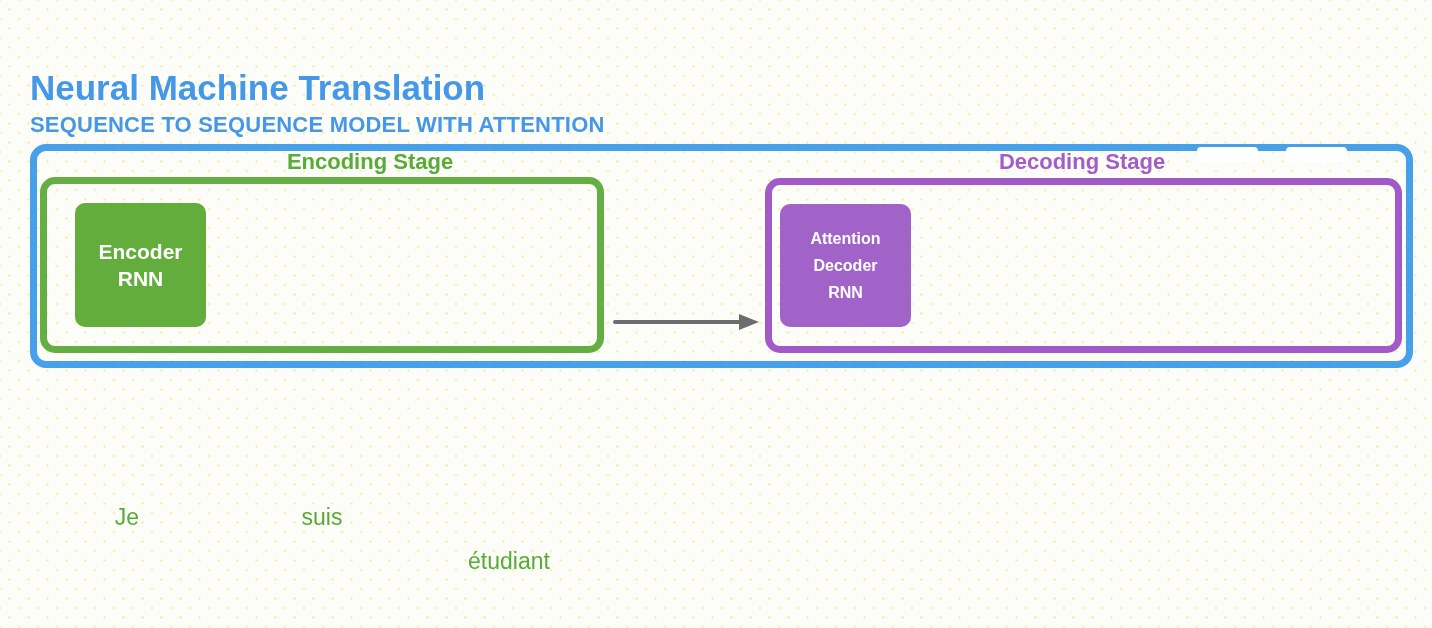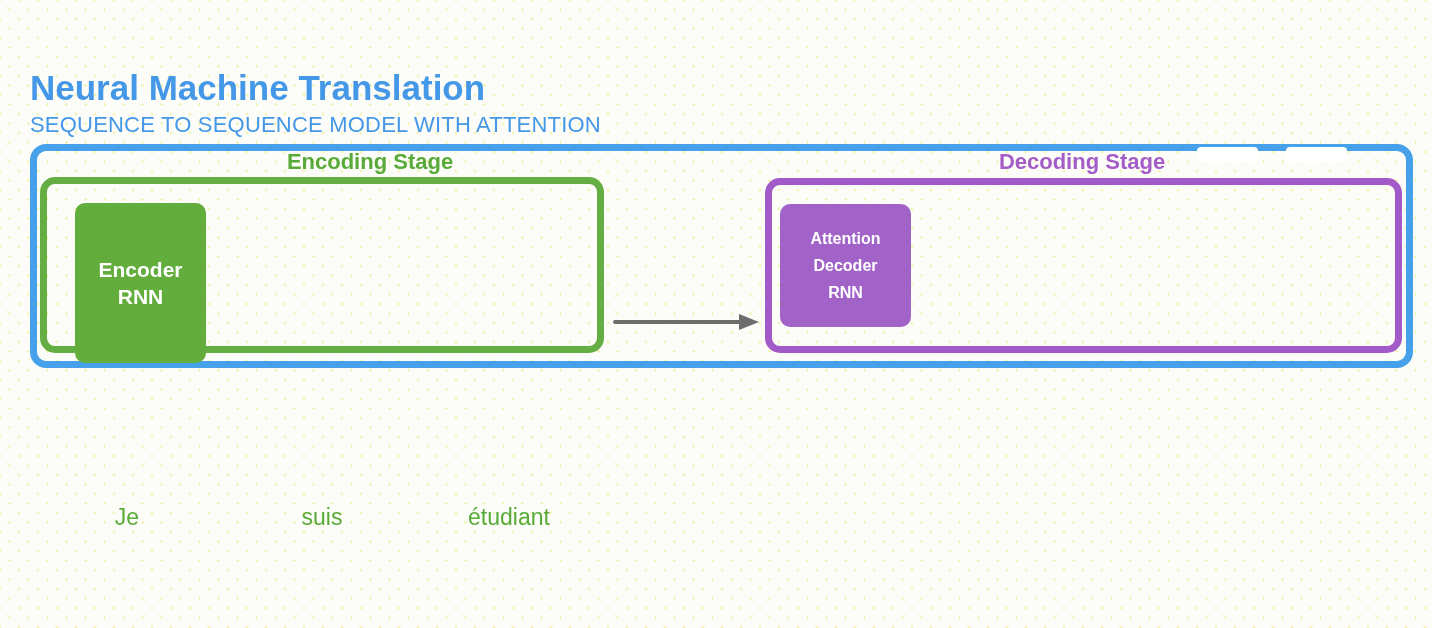--- a/index.html
+++ b/index.html
@@ -15,21 +15,21 @@
       radial-gradient(circle, #f3f0a8 1px, rgba(255,255,255,0) 1.4px);
     background-size:19px 19px;
     background-position:0 0, 9.5px 9.5px;
   }
   .page-title{
     position:absolute;left:30px;top:68px;
     font-size:35px;font-weight:bold;color:#4598e8;letter-spacing:0px;text-align:center;
   }
   .page-subtitle{
     position:absolute;left:30px;top:112px;
-    font-size:22px;font-weight:normal;color:#4598e8;letter-spacing:0.2px;
+    font-size:22px;font-weight:bold;color:#4598e8;letter-spacing:0.2px;
   }
   .outer-frame{
     position:absolute;left:30px;top:144px;width:1383px;height:224px;
     box-sizing:border-box;border:7px solid #47a0ea;border-radius:16px;
   }
   .stage-label{
     position:absolute;top:149px;font-size:22px;font-weight:bold;
     white-space:nowrap;transform:translateX(-50%);
   }
   .stage-label.encoding{left:370px;color:#58ab38;}
@@ -42,21 +42,21 @@
   }
   .stage-frame.decoder{
     left:765px;top:178px;width:637px;height:175px;border:7px solid #a15ac8;
   }
   .rnn-block{
     position:absolute;box-sizing:border-box;border-radius:10px;
     display:flex;flex-direction:column;align-items:center;justify-content:center;
     color:#ffffff;font-weight:bold;text-align:center;
   }
   .rnn-block.encoder{
-    left:75px;top:203px;width:131px;height:160px;background:#62ad3c;
+    left:75px;top:203px;width:131px;height:124px;background:#62ad3c;
     font-size:21px;line-height:27px;
   }
   .rnn-block.decoder{
     left:780px;top:204px;width:131px;height:123px;background:#a263c9;
     font-size:16px;line-height:27px;
   }
   .flow-arrow{position:absolute;left:613px;top:314px;width:146px;height:16px;}
   .flow-arrow .shaft{
     position:absolute;left:0;top:6px;width:128px;height:4px;background:#6d6d6d;border-radius:2px;
   }
@@ -68,21 +68,21 @@
     position:absolute;top:147px;height:15px;width:61px;background:#ffffff;border-radius:4px;
   }
   .artifact.a1{left:1197px;}
   .artifact.a2{left:1286px;}
   .token{
     position:absolute;top:504px;transform:translateX(-50%);
     font-size:23px;font-weight:normal;color:#58ab38;white-space:nowrap;
   }
   .token.t0{left:127px;}
   .token.t1{left:322px;}
-  .token.t2{left:509px;}
+  .token.t2{left:509px;margin-top:44px;}
 </style>
 </head>
 <body>
 
 <div class="canvas">
 
   <div class="page-title">Neural Machine Translation</div>
   <div class="page-subtitle">SEQUENCE TO SEQUENCE MODEL WITH ATTENTION</div>
 
   <div class="outer-frame"></div>

